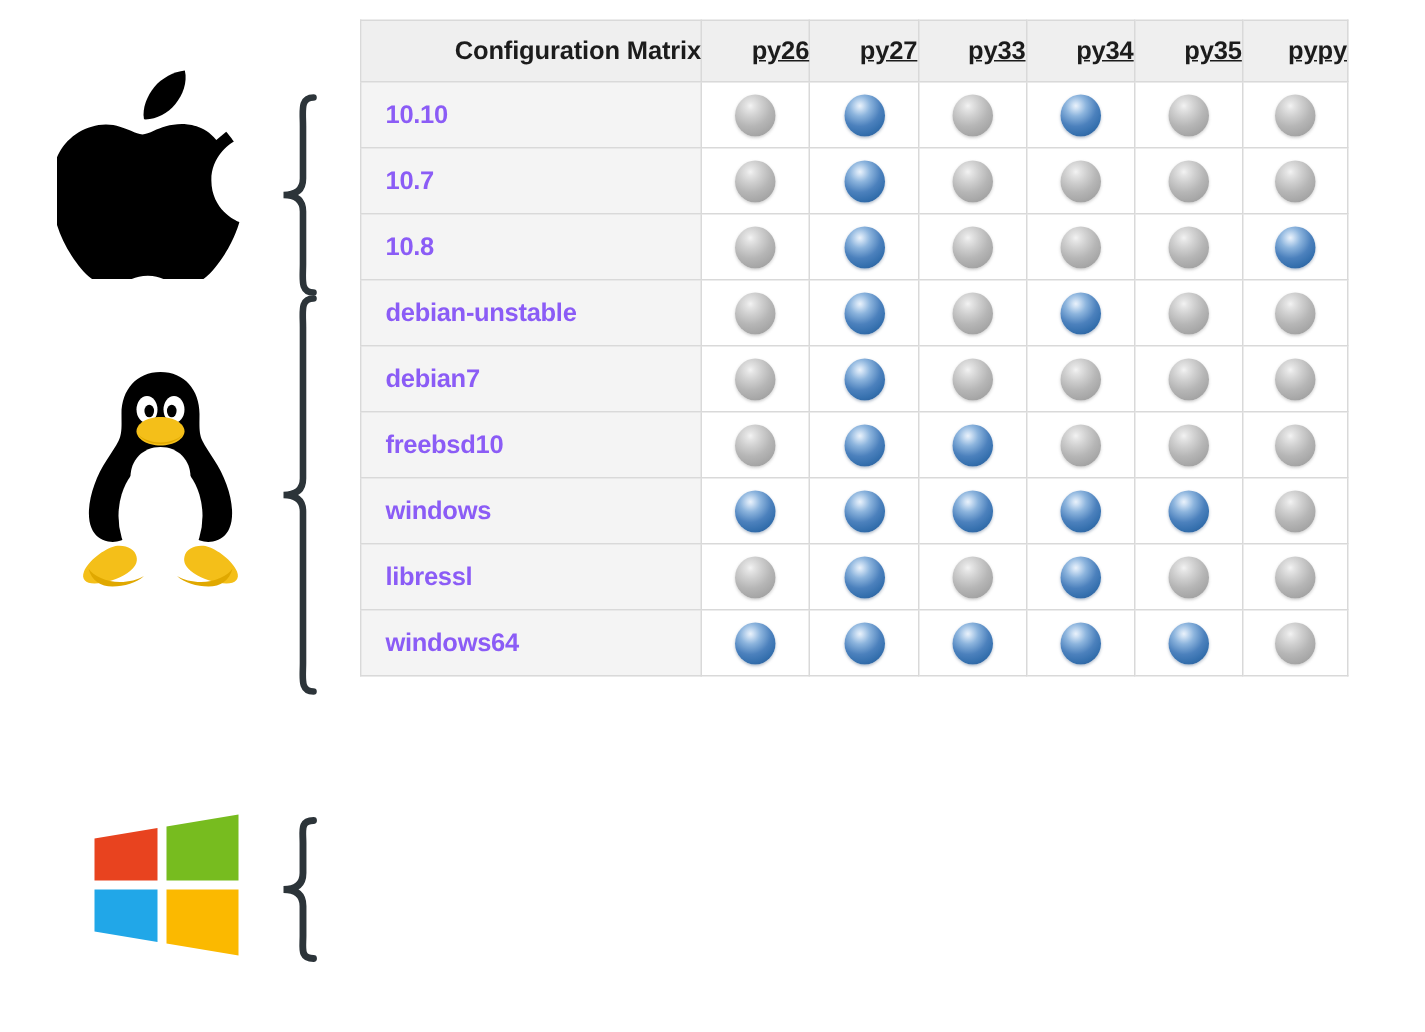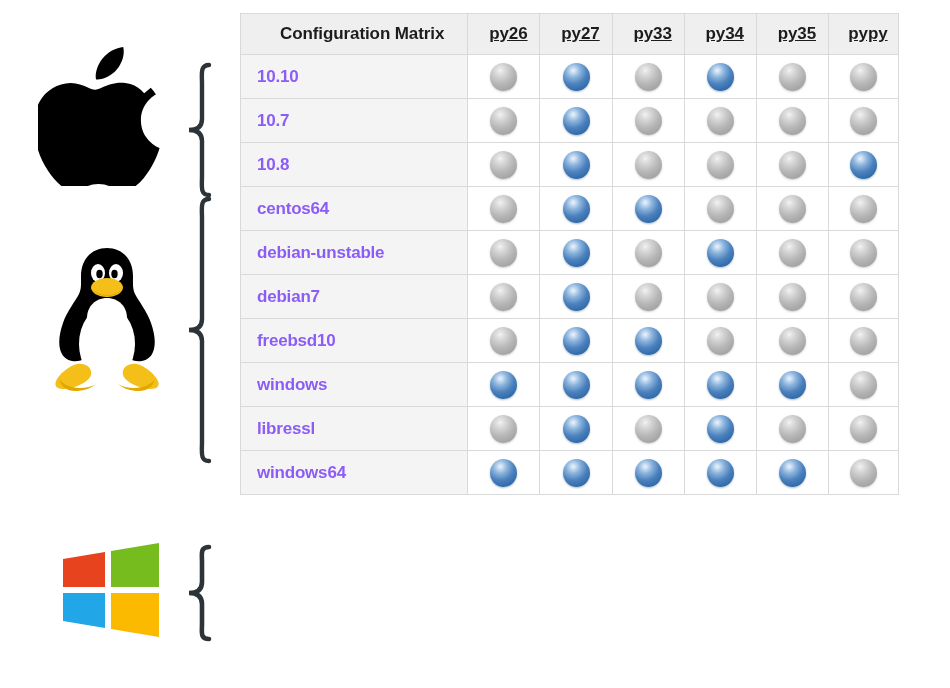--- a/index.html
+++ b/index.html
@@ -73,21 +73,21 @@
     padding: 0;
     height: 44px;
     box-sizing: border-box;
   }
 
   table.matrix thead th {
     background: #efefef;
     color: #1c1c1c;
     font-size: 17px;
     font-weight: bold;
-    text-align: center;
+    text-align: right;
     height: 41px;
     letter-spacing: -0.1px;
   }
 
   th.head-name {
     width: 227px;
     padding-left: 16px !important;
   }
 
   th.head-ver {
@@ -250,29 +250,20 @@
           <tr>
             <td class="row-name">10.8</td>
             <td class="cell"><span class="ball gray"></span></td>
             <td class="cell"><span class="ball blue"></span></td>
             <td class="cell"><span class="ball gray"></span></td>
             <td class="cell"><span class="ball gray"></span></td>
             <td class="cell"><span class="ball gray"></span></td>
             <td class="cell"><span class="ball blue"></span></td>
           </tr>
           <tr>
-            <td class="row-name">centos64</td>
-            <td class="cell"><span class="ball gray"></span></td>
-            <td class="cell"><span class="ball blue"></span></td>
-            <td class="cell"><span class="ball blue"></span></td>
-            <td class="cell"><span class="ball gray"></span></td>
-            <td class="cell"><span class="ball gray"></span></td>
-            <td class="cell"><span class="ball gray"></span></td>
-          </tr>
-          <tr>
             <td class="row-name">debian-unstable</td>
             <td class="cell"><span class="ball gray"></span></td>
             <td class="cell"><span class="ball blue"></span></td>
             <td class="cell"><span class="ball gray"></span></td>
             <td class="cell"><span class="ball blue"></span></td>
             <td class="cell"><span class="ball gray"></span></td>
             <td class="cell"><span class="ball gray"></span></td>
           </tr>
           <tr>
             <td class="row-name">debian7</td>

